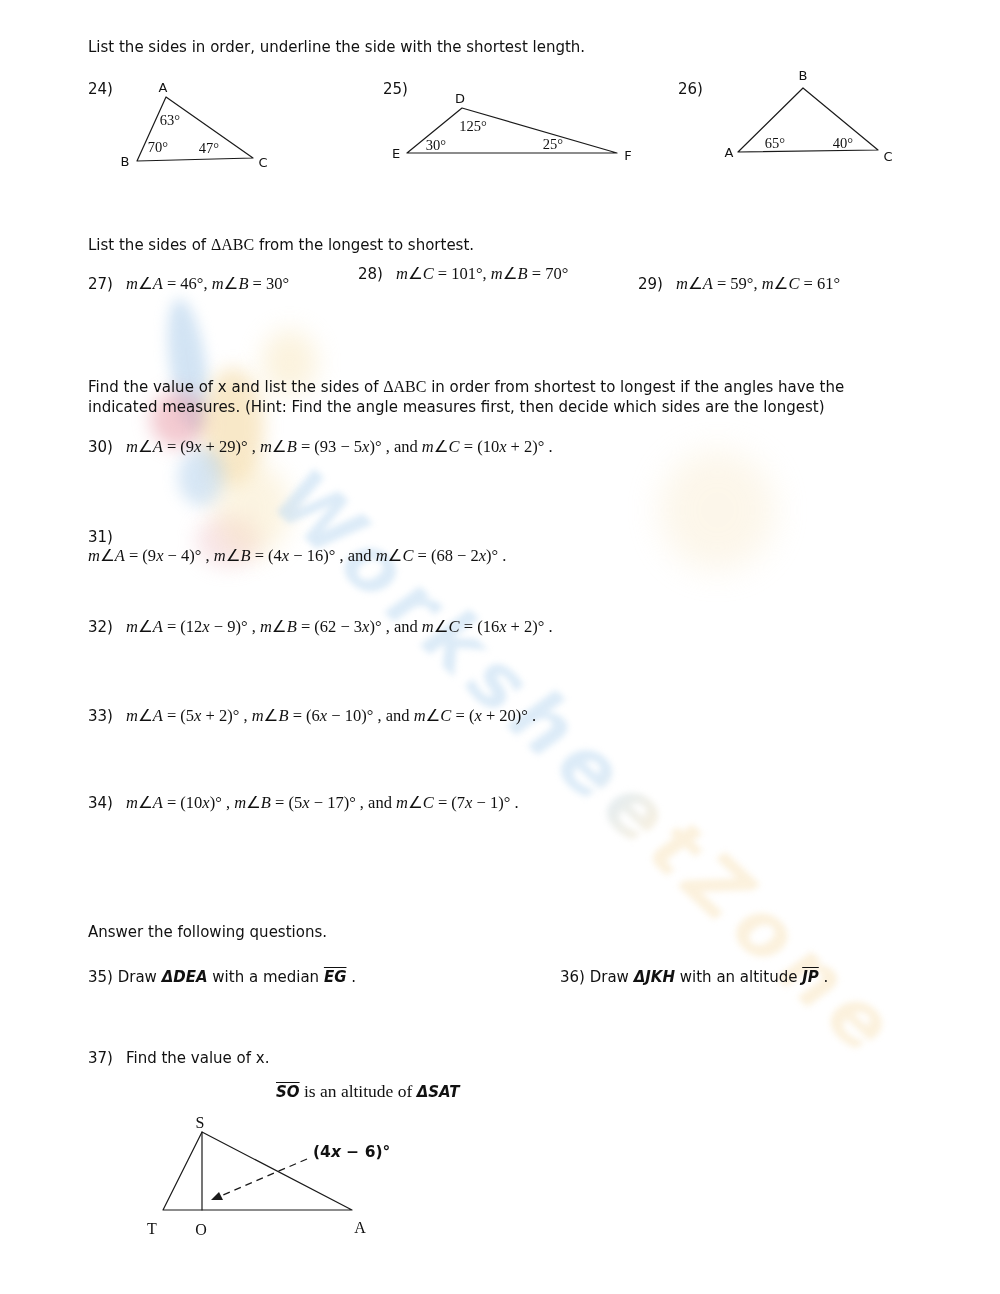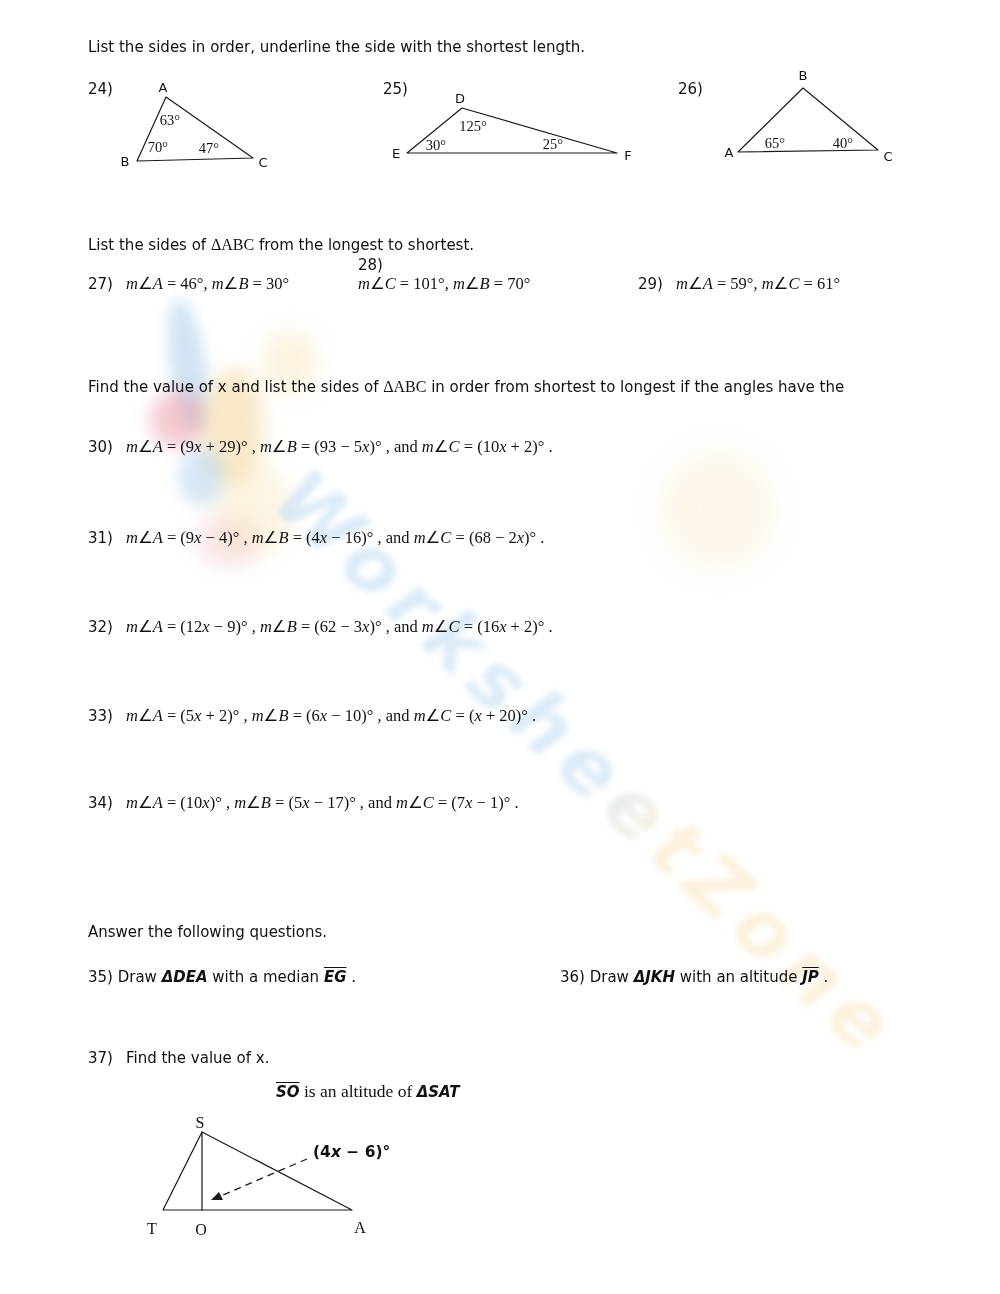--- a/index.html
+++ b/index.html
@@ -88,38 +88,39 @@
     <text x="60" y="86" text-anchor="middle" class="svg-angle">65°</text>
     <text x="128" y="86" text-anchor="middle" class="svg-angle">40°</text>
   </svg>
 
   <div class="heading" style="left:88px;top:236px;"><span class="seg-sans">List the sides of  </span><span class="seg-mathu">ΔABC</span><span class="seg-sans"> from the longest to shortest.</span></div>
 
   <div class="row math-line" style="left:88px;top:274px;">
     <span class="num">27)</span>
     <span><span class="seg-math"><i>m</i>∠<i>A</i> = 46°,  <i>m</i>∠<i>B</i> = 30°</span></span>
   </div>
-  <div class="row math-line" style="left:358px;top:256px;flex-direction:column;">
+  <div class="row math-line" style="left:358px;top:264px;">
     <span class="num">28)</span>
     <span><span class="seg-math"><i>m</i>∠<i>C</i> = 101°,  <i>m</i>∠<i>B</i> = 70°</span></span>
   </div>
   <div class="row math-line" style="left:638px;top:274px;">
     <span class="num">29)</span>
     <span><span class="seg-math"><i>m</i>∠<i>A</i> = 59°,  <i>m</i>∠<i>C</i> = 61°</span></span>
   </div>
 
   <div class="abs" style="left:88px;top:377px;line-height:20px;">
     <div style="font-size:15px;"><span class="seg-sans">Find the value of x and list the sides of  </span><span class="seg-mathu">ΔABC</span><span class="seg-sans"> in order from shortest to longest if the angles have the</span></div>
+    <div style="font-size:15px;">indicated measures.  (Hint:  Find the angle measures first, then decide which sides are the longest)</div>
   </div>
 
   <div class="row math-line" style="left:88px;top:437px;text-align:right;">
     <span class="num">30)</span>
     <span><span class="seg-math"><i>m</i>∠<i>A</i> = (9<i>x</i> + 29)°</span><span class="seg-plain"> , </span><span class="seg-math"><i>m</i>∠<i>B</i> = (93 − 5<i>x</i>)°</span><span class="seg-plain"> , and </span><span class="seg-math"><i>m</i>∠<i>C</i> = (10<i>x</i> + 2)°</span><span class="seg-plain"> .</span></span>
   </div>
-  <div class="row math-line" style="left:88px;top:528px;">
+  <div class="row math-line" style="left:88px;top:528px;flex-direction:column;">
     <span class="num">31)</span>
     <span><span class="seg-math"><i>m</i>∠<i>A</i> = (9<i>x</i> − 4)°</span><span class="seg-plain"> , </span><span class="seg-math"><i>m</i>∠<i>B</i> = (4<i>x</i> − 16)°</span><span class="seg-plain"> , and </span><span class="seg-math"><i>m</i>∠<i>C</i> = (68 − 2<i>x</i>)°</span><span class="seg-plain"> .</span></span>
   </div>
   <div class="row math-line" style="left:88px;top:617px;">
     <span class="num">32)</span>
     <span><span class="seg-math"><i>m</i>∠<i>A</i> = (12<i>x</i> − 9)°</span><span class="seg-plain"> , </span><span class="seg-math"><i>m</i>∠<i>B</i> = (62 − 3<i>x</i>)°</span><span class="seg-plain"> , and </span><span class="seg-math"><i>m</i>∠<i>C</i> = (16<i>x</i> + 2)°</span><span class="seg-plain"> .</span></span>
   </div>
   <div class="row math-line" style="left:88px;top:706px;">
     <span class="num">33)</span>
     <span><span class="seg-math"><i>m</i>∠<i>A</i> = (5<i>x</i> + 2)°</span><span class="seg-plain"> , </span><span class="seg-math"><i>m</i>∠<i>B</i> = (6<i>x</i> − 10)°</span><span class="seg-plain"> , and </span><span class="seg-math"><i>m</i>∠<i>C</i> = (<i>x</i> + 20)°</span><span class="seg-plain"> .</span></span>

